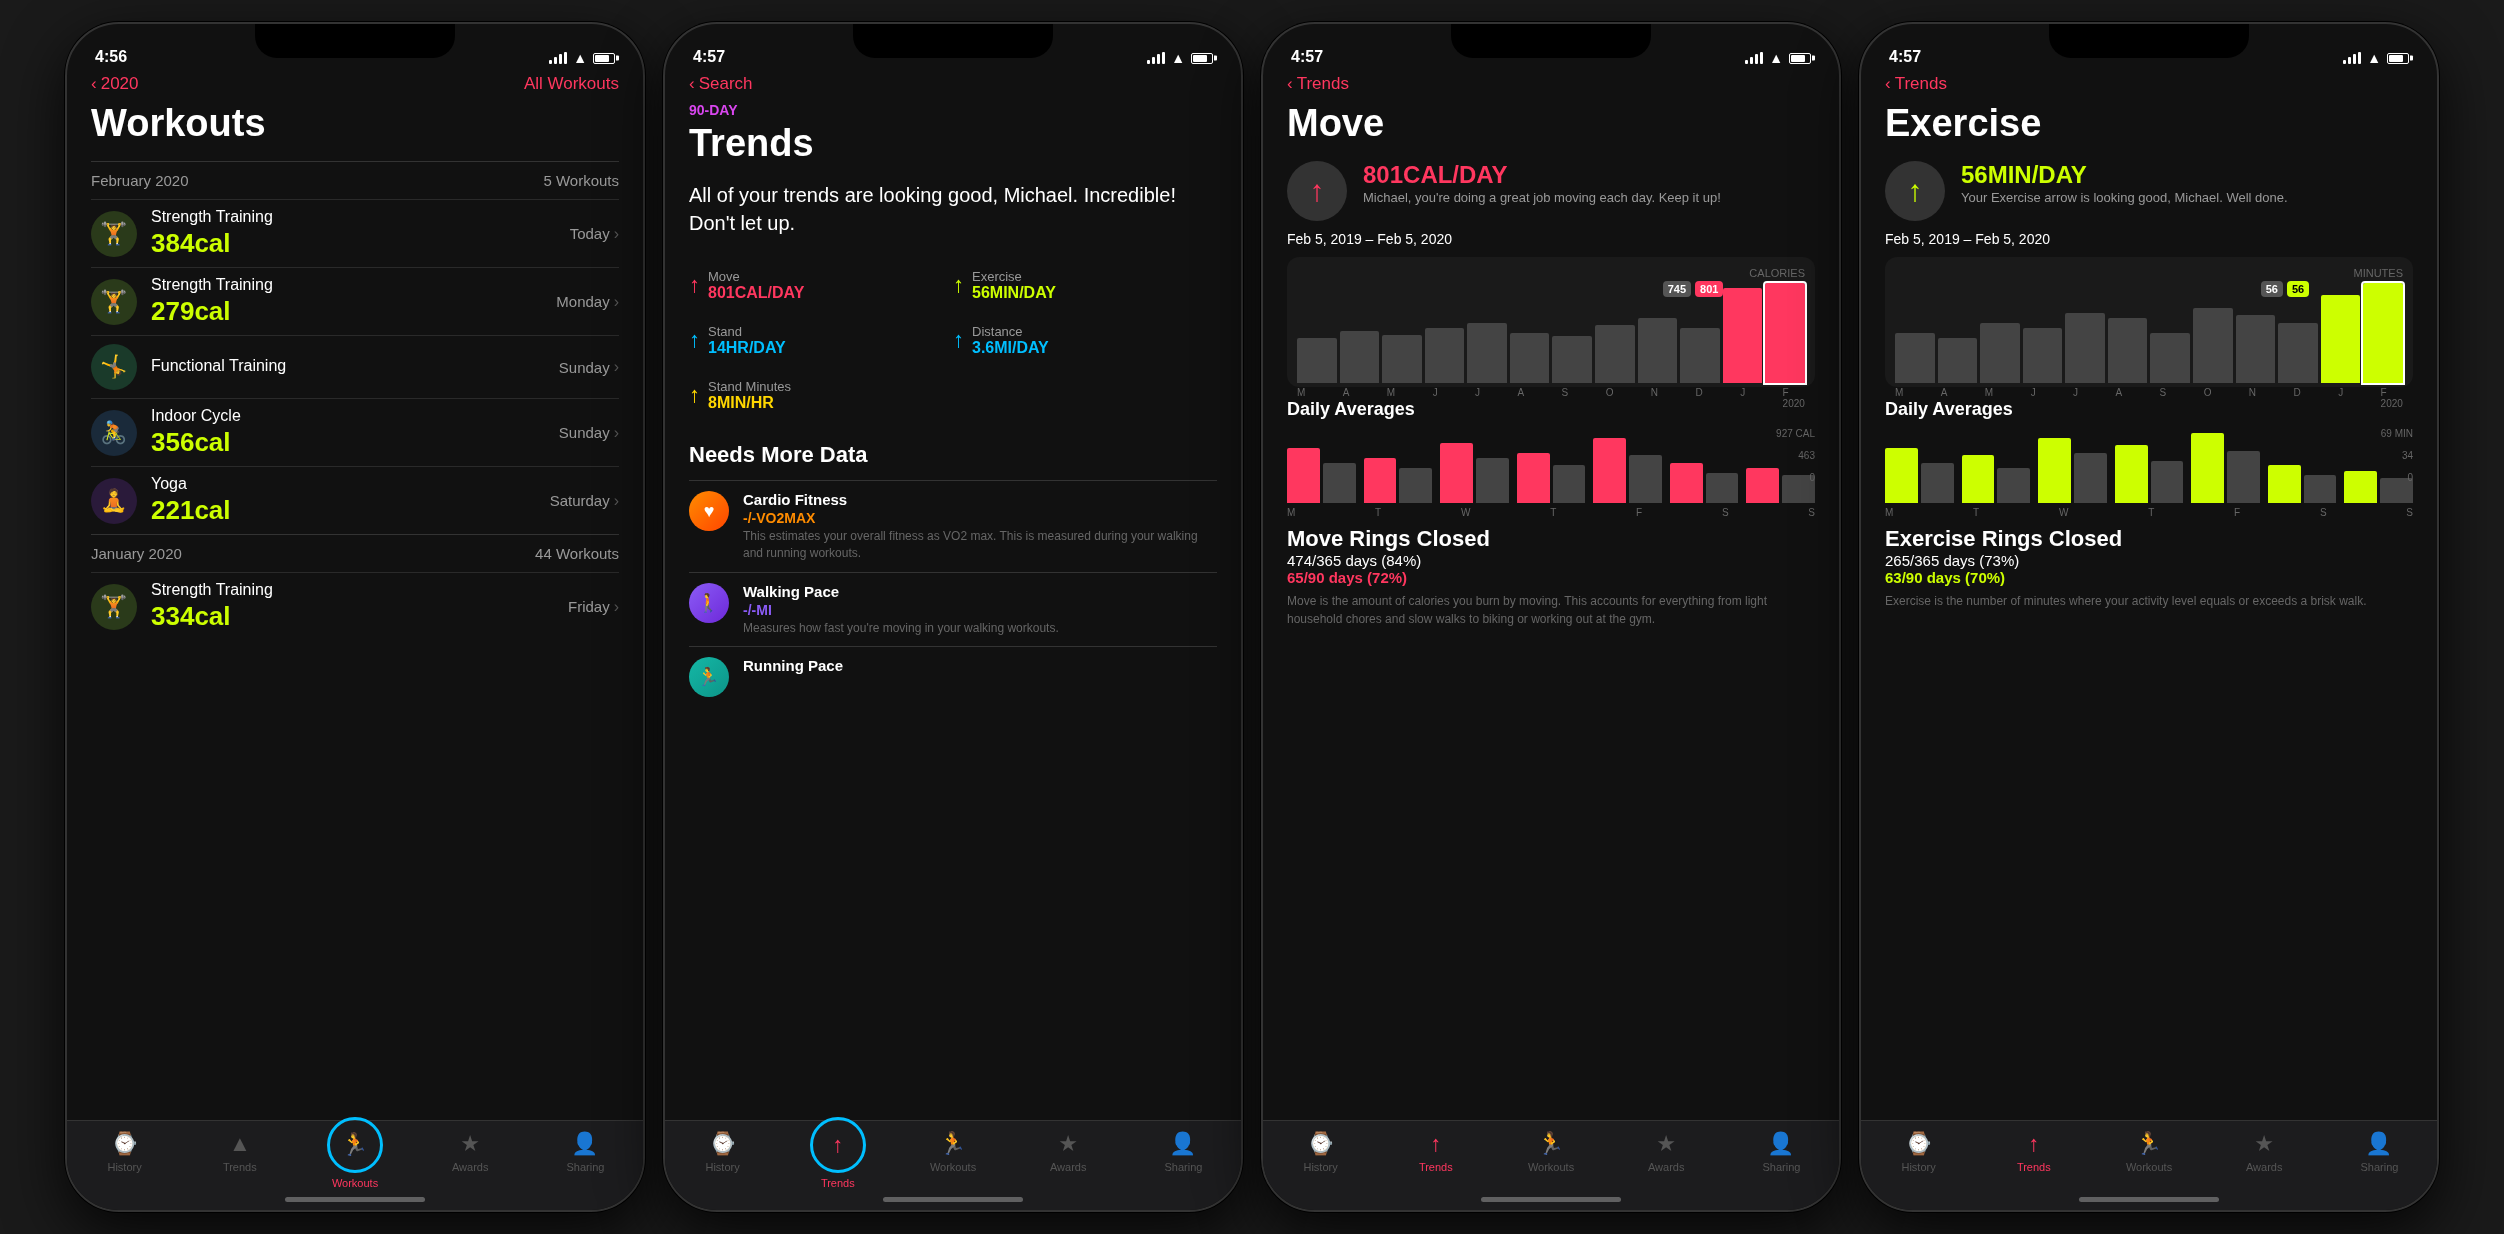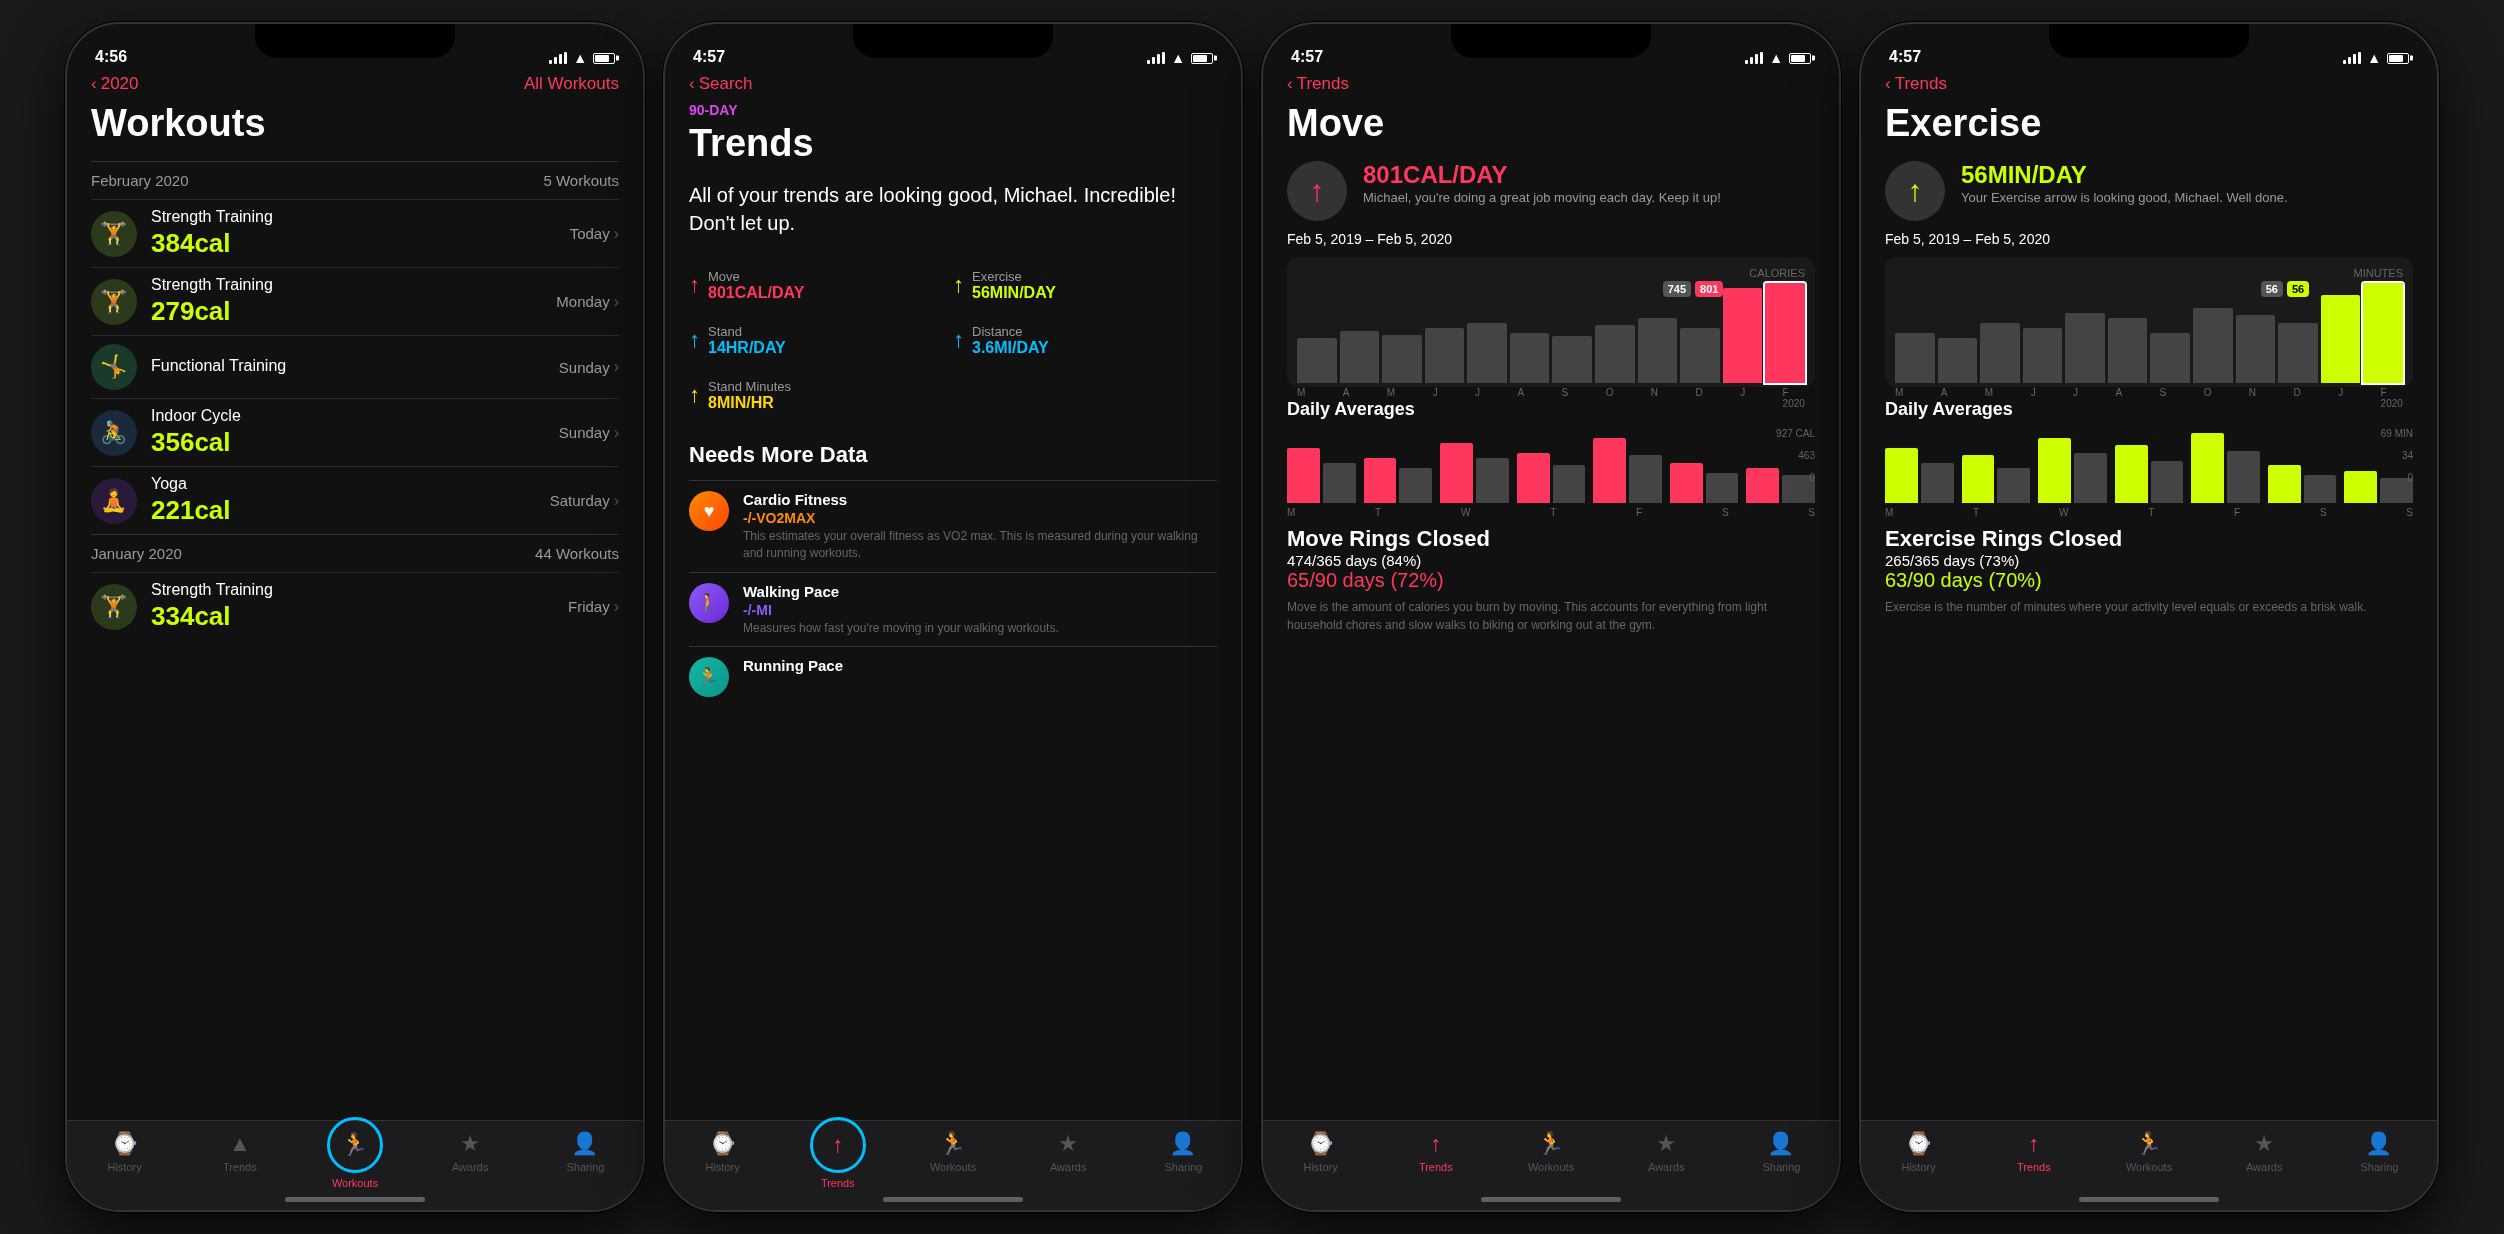--- a/index.html
+++ b/index.html
@@ -266,21 +266,21 @@
       align-items: flex-end;
       gap: 8px;
       height: 75px;
     }
     .avg-bar-group { flex: 1; display: flex; gap: 3px; align-items: flex-end; }
     .avg-bar-pink { background: #FF375F; border-radius: 2px 2px 0 0; }
     .avg-bar-gray { background: #444; border-radius: 2px 2px 0 0; }
     .avg-bar-green { background: #CDFF00; border-radius: 2px 2px 0 0; }
     .ring-closed { font-size: 22px; font-weight: 700; color: #fff; margin-top: 8px; }
     .ring-main { color: #fff; font-size: 15px; }
-    .ring-days { color: #FF375F; font-size: 20px; font-weight: 400; }
+    .ring-days { color: #FF375F; font-size: 15px; font-weight: 700; }
     .ring-days.green { color: #CDFF00; }
     .move-desc { color: #666; font-size: 12px; line-height: 1.5; margin-top: 6px; }
   </style>
 </head>
 <body>
 
 <div class="phones-container">
 
   <div class="phone">
     <div class="notch"></div>

